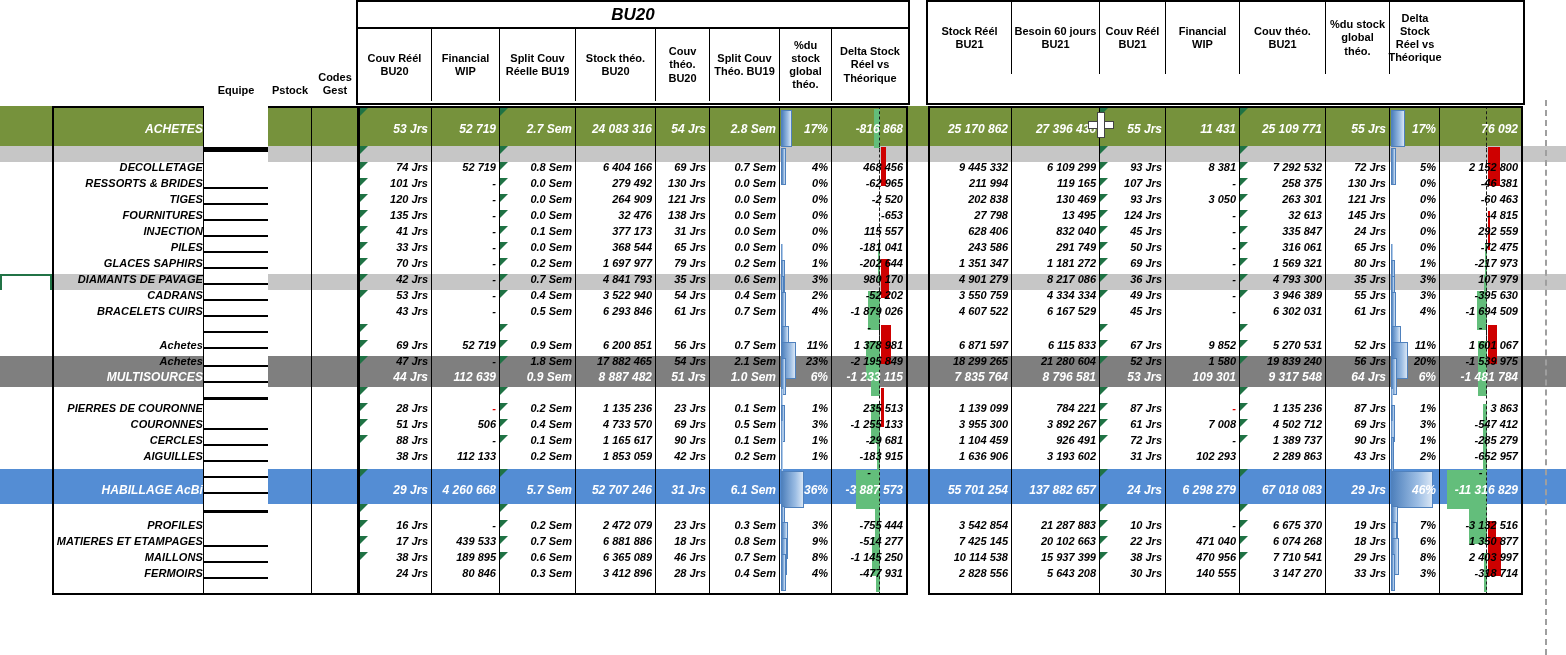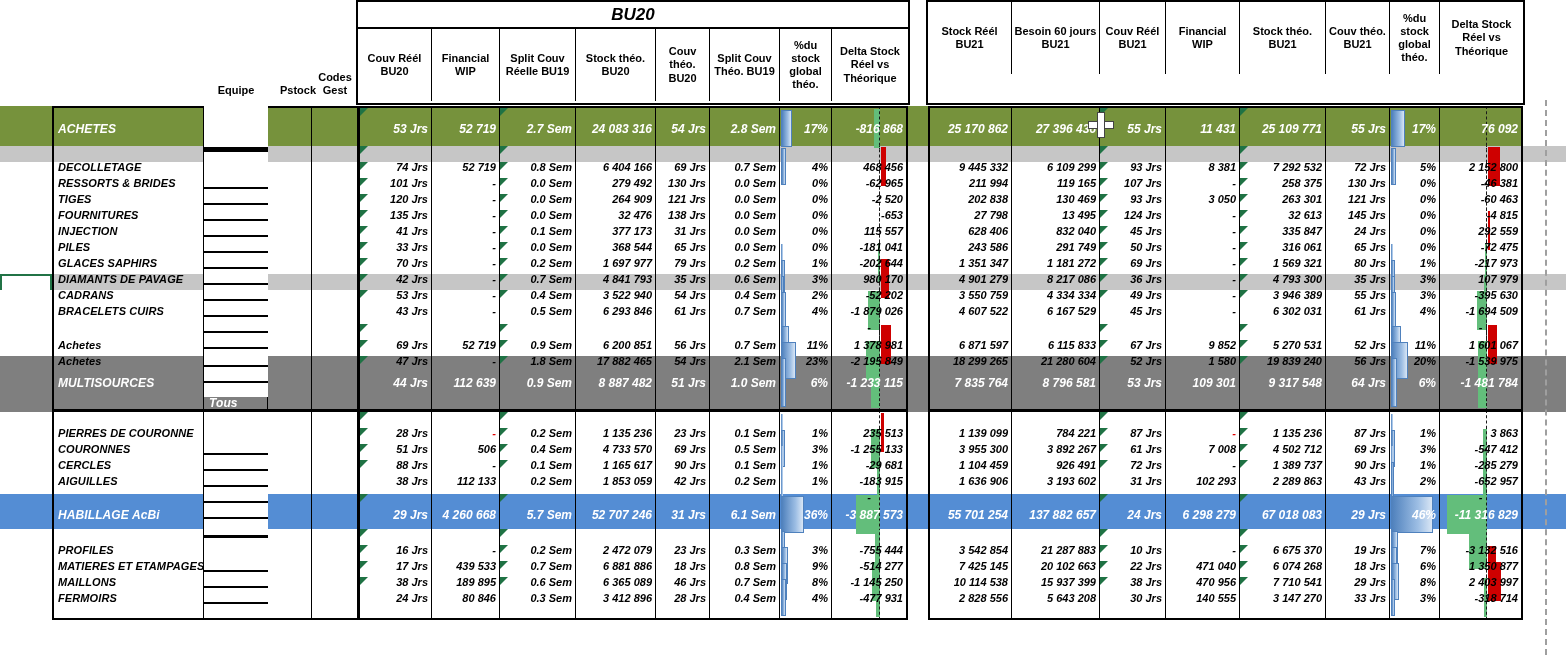--- a/index.html
+++ b/index.html
@@ -13,26 +13,26 @@
   .hcells{display:grid;height:72px;}
   .hc{border-right:1px solid #000;display:flex;align-items:center;justify-content:center;text-align:center;
       font:bold 11px "Liberation Sans",sans-serif;line-height:1.2;padding:0 2px;}
   .hc:last-child{border-right:none;}
   .lhdr{position:absolute;top:58px;height:42px;display:flex;align-items:flex-end;justify-content:center;
         text-align:center;font:bold 11px "Liberation Sans",sans-serif;line-height:1.2;padding-bottom:3px;box-sizing:border-box;}
 
   
   #tbody{position:absolute;left:0;top:106px;width:1566px;}
   .row{display:grid;grid-template-columns:52px 152px 64px 44px 46px 74px 68px 76px 80px 54px 70px 52px 76px 20px 84px 88px 66px 74px 86px 64px 50px 83px 43px;}
-  .row.green{height:40px}.row.graydark{height:56px}.row.blue{height:35px}
+  .row.green{height:40px}.row.graydark{height:31px}.row.blue{height:35px}
   .row.graylight,.row.data,.row.sub{height:16px}.row.spacer{height:18px}
   .c{position:relative;border-right:1px solid #000;border-bottom:2px solid #000;display:flex;align-items:center;
      overflow:hidden;box-sizing:border-box;background:#fff;}
   .first .c{border-top:2px solid #000;}
-  .lbl{border-left:2px solid #000;padding-left:4px;}
+  .lbl{border-left:2px solid #000;padding-left:4px;justify-content:flex-end;}
   .eq{padding-left:5px;margin-top:41px;}
   .n{justify-content:flex-end;padding-right:3px;}
   .bl2{border-left:2px solid #000;}
   .br2{border-right:2px solid #000;}
   .gut,.gapc,.mar{border:none;background:#fff;position:relative;}
   .t{font:italic bold 11px "Liberation Sans",sans-serif;white-space:nowrap;position:relative;z-index:2;}
   .lbl .t,.eq .t{letter-spacing:0.1px;}
   .red .t{color:#E00000;}
   .ctr{justify-content:center;padding-right:0;}
 
@@ -65,21 +65,21 @@
   .cursor .h{position:absolute;left:0;top:9px;width:24px;height:6px;background:#fff;border:1px solid #444;}
   .cursor .v{position:absolute;left:9px;top:0;width:6px;height:24px;background:#fff;border:1px solid #444;}
   .cursor .cx{position:absolute;left:10px;top:10px;width:6px;height:6px;background:#fff;z-index:2;}
 </style>
 </head>
 <body>
 
 <div id="app">
 
   <div class="lhdr" style="left:204px;width:64px;">Equipe</div>
-  <div class="lhdr" style="left:268px;width:44px;margin-left:8px;">Pstock</div>
+  <div class="lhdr" style="left:268px;width:44px;">Pstock</div>
   <div class="lhdr" style="left:312px;width:46px;">Codes Gest</div>
 
   <div class="hdrblock" style="left:356px;width:550px;">
     <div class="htitle">BU20</div>
     <div class="hcells" style="grid-template-columns:74px 68px 76px 80px 54px 70px 52px 76px;">
       <div class="hc">Couv Réél BU20</div>
       <div class="hc">Financial WIP</div>
       <div class="hc">Split Couv Réelle BU19</div>
       <div class="hc">Stock théo. BU20</div>
       <div class="hc">Couv théo. BU20</div>
@@ -88,21 +88,20 @@
       <div class="hc">Delta Stock Réel vs Théorique</div>
     </div>
   </div>
 
   <div class="hdrblock" style="left:926px;width:595px;">
     <div class="hcells" style="grid-template-columns:84px 88px 66px 74px 86px 64px 50px 83px;">
       <div class="hc">Stock Réél BU21</div>
       <div class="hc">Besoin 60 jours BU21</div>
       <div class="hc">Couv Réél BU21</div>
       <div class="hc">Financial WIP</div>
-      <div class="hc">Stock théo. BU21</div>
       <div class="hc">Couv théo. BU21</div>
       <div class="hc">%du stock global théo.</div>
       <div class="hc">Delta Stock Réel vs Théorique</div>
     </div>
   </div>
 
   <div id="tbody">
       <div class="row green first">
         <div class="gut"></div>
         <div class="c lbl">

